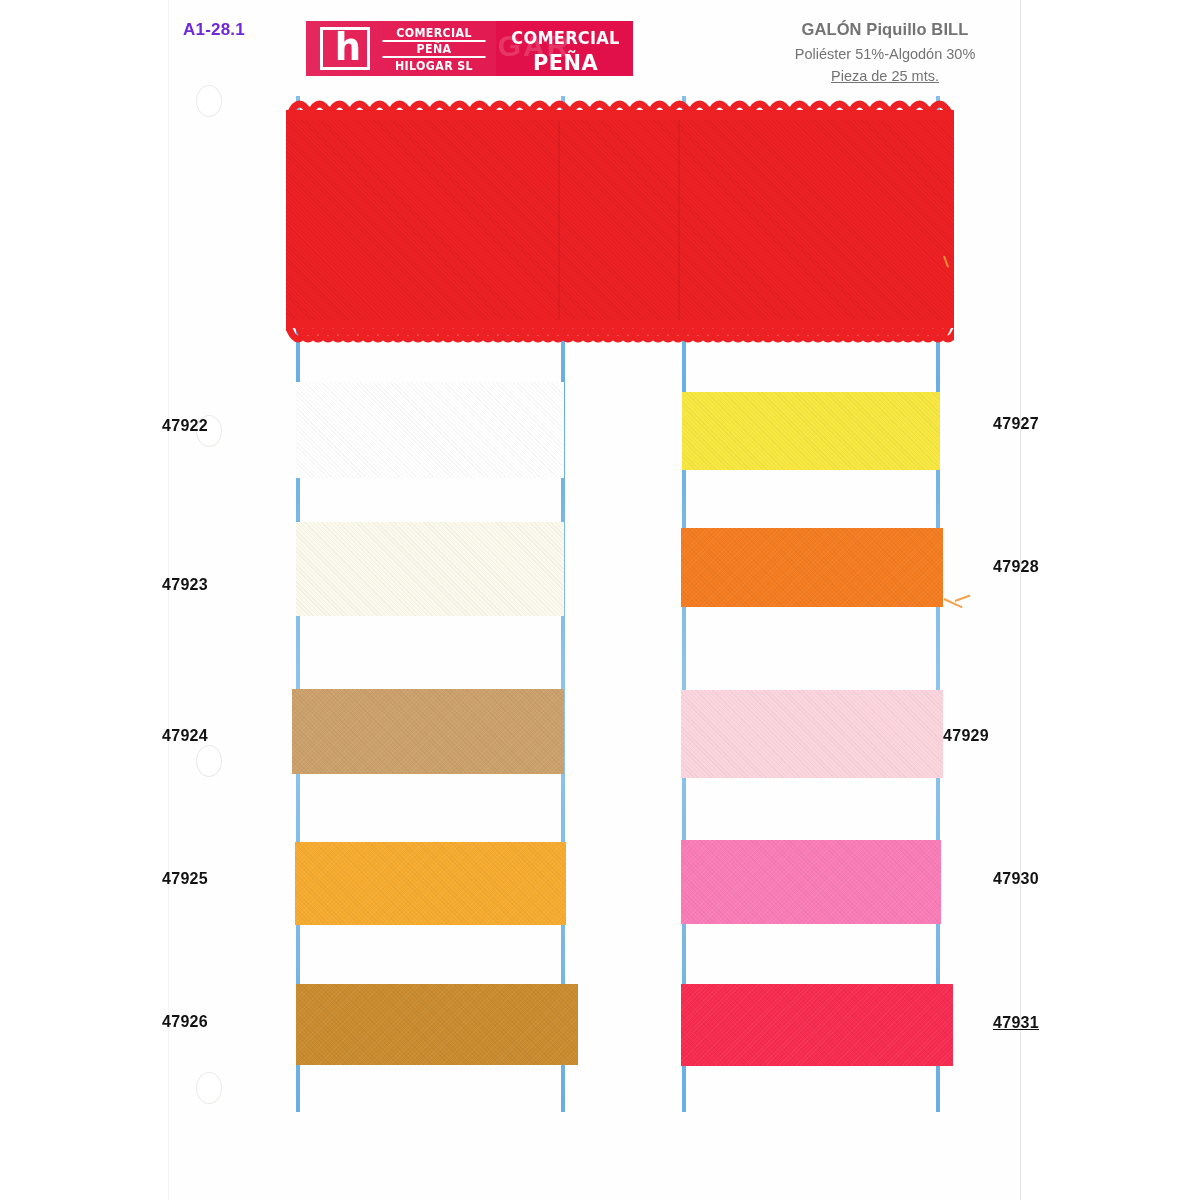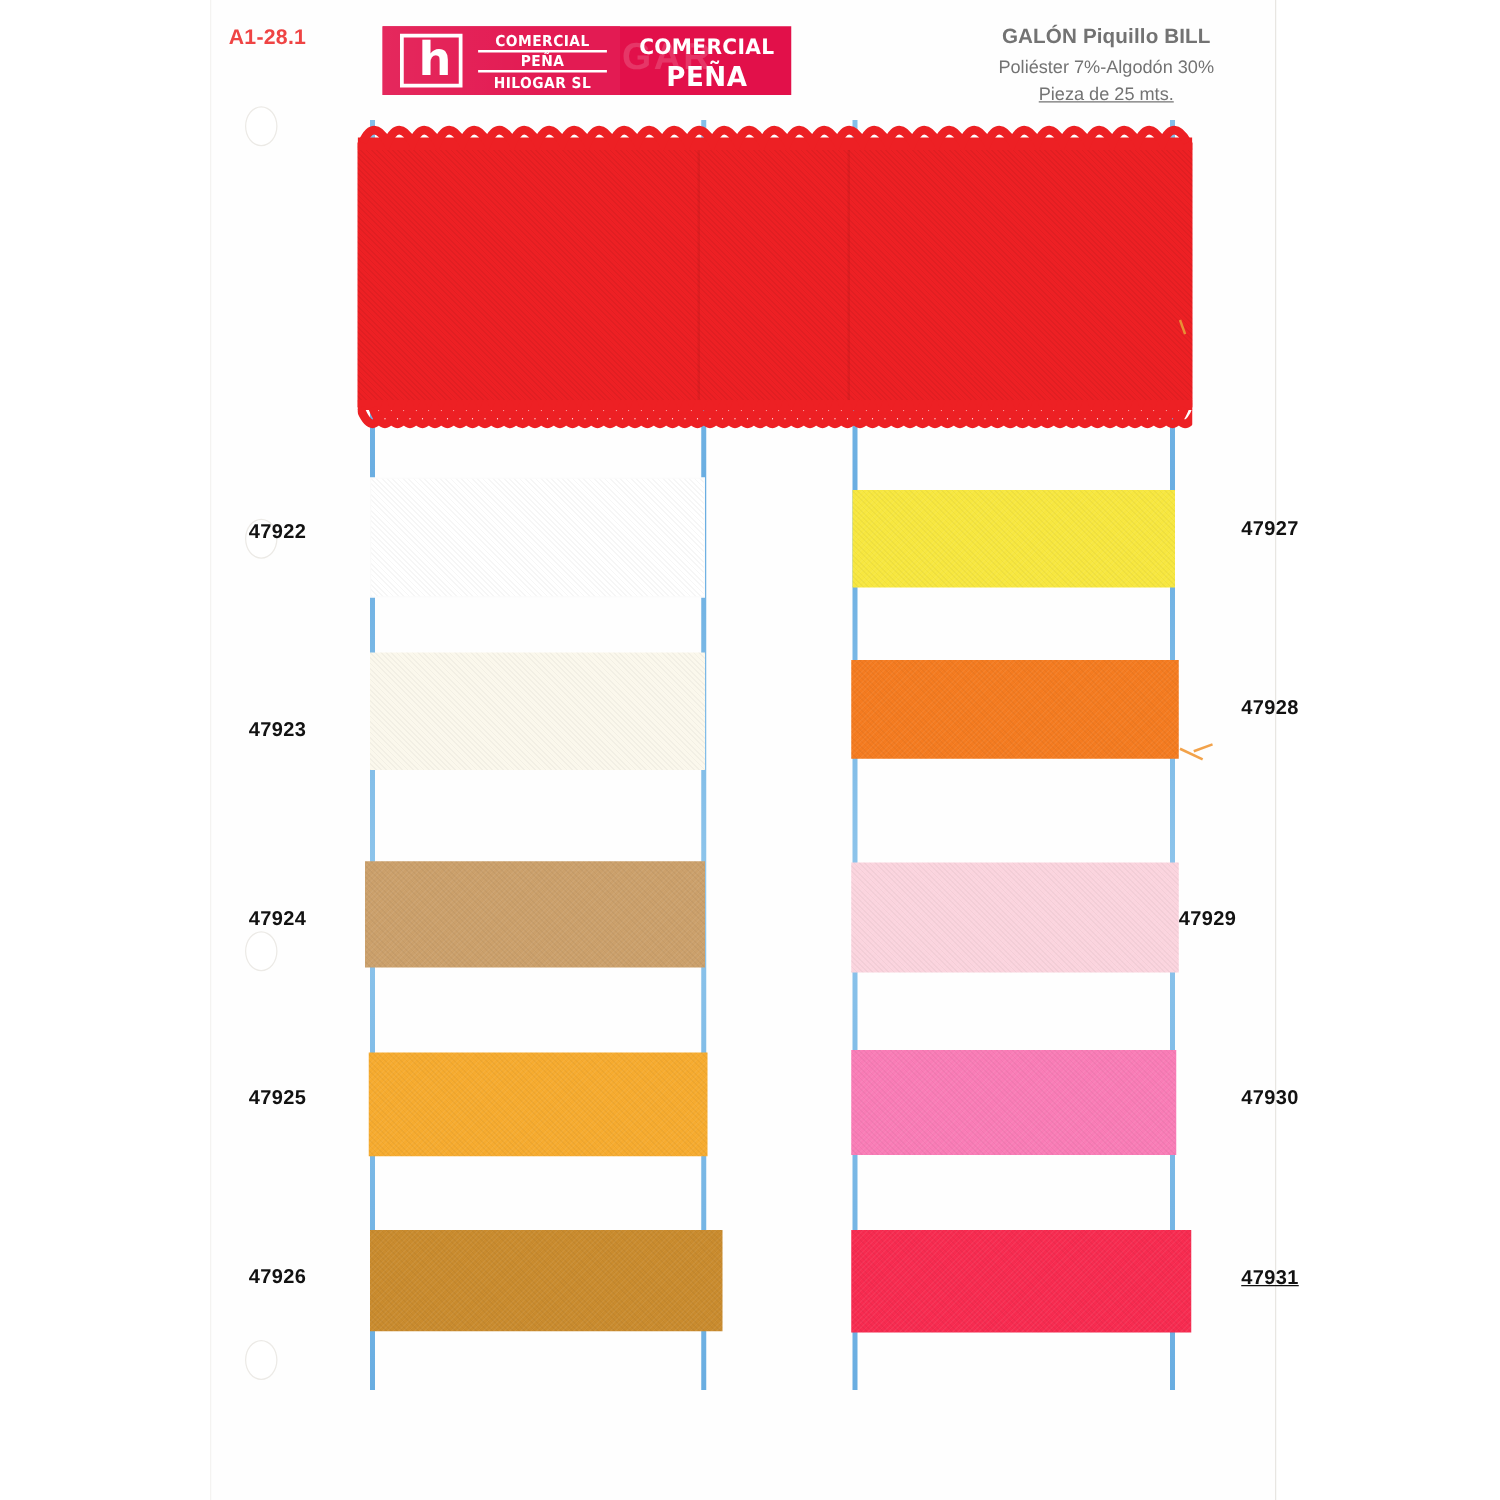--- a/index.html
+++ b/index.html
@@ -27,21 +27,21 @@
   }
   .page-tint {
     position: absolute; top: 0; left: 169px;
     width: 851px; height: 1200px;
     background: #fefefe;
   }
 
   
   .ref-code {
     position: absolute; left: 183px; top: 20px;
-    font-size: 17px; font-weight: bold; color: #ef4444;
+    font-size: 17px; font-weight: bold; color: #6d28d9;
     letter-spacing: .2px;
   }
 
   .logo-band {
     position: absolute; left: 306px; top: 21px;
     width: 327px; height: 55px;
     background: #e2104a;
     overflow: hidden;
   }
   .logo-band::after {
@@ -145,21 +145,21 @@
   }
   .picot svg { display: block; }
 
   
   .code-label {
     position: absolute;
     font-size: 16px; font-weight: bold; color: #121212;
     letter-spacing: .3px;
     white-space: nowrap;
   }
-  .code-left  { text-align: center; width: 120px; }
+  .code-left  { text-align: left; width: 120px; }
   .code-right { text-align: center;  width: 120px; }
 
   .stray {
     position: absolute;
     background: #d99a2a;
     height: 2px;
     transform-origin: left center;
     opacity: .85;
   }
 </style>
@@ -192,21 +192,21 @@
       </div>
     </div>
     <div class="logo-right">
       <div class="r1">COMERCIAL</div>
       <div class="r2">PEÑA</div>
     </div>
   </div>
 
   <div class="title-block">
     <div class="title-main">GALÓN Piquillo BILL</div>
-    <div class="title-sub">Poliéster 7%-Algodón 30%</div>
+    <div class="title-sub">Poliéster 51%-Algodón 30%</div>
     <div class="title-sub2">Pieza de 25 mts.</div>
   </div>
 
   <div class="rail" style="left:296px; top:96px;  height:1016px;"></div>
   <div class="rail" style="left:561px; top:96px;  height:1016px;"></div>
   <div class="rail" style="left:682px; top:96px;  height:1016px;"></div>
   <div class="rail" style="left:936px; top:96px;  height:1016px;"></div>
 
   <div class="galon-wrap" style="left:286px; top:92px; width:668px; height:260px;">
     <div class="galon-body" style="top:22px; height:212px; background:#ed2024;">

